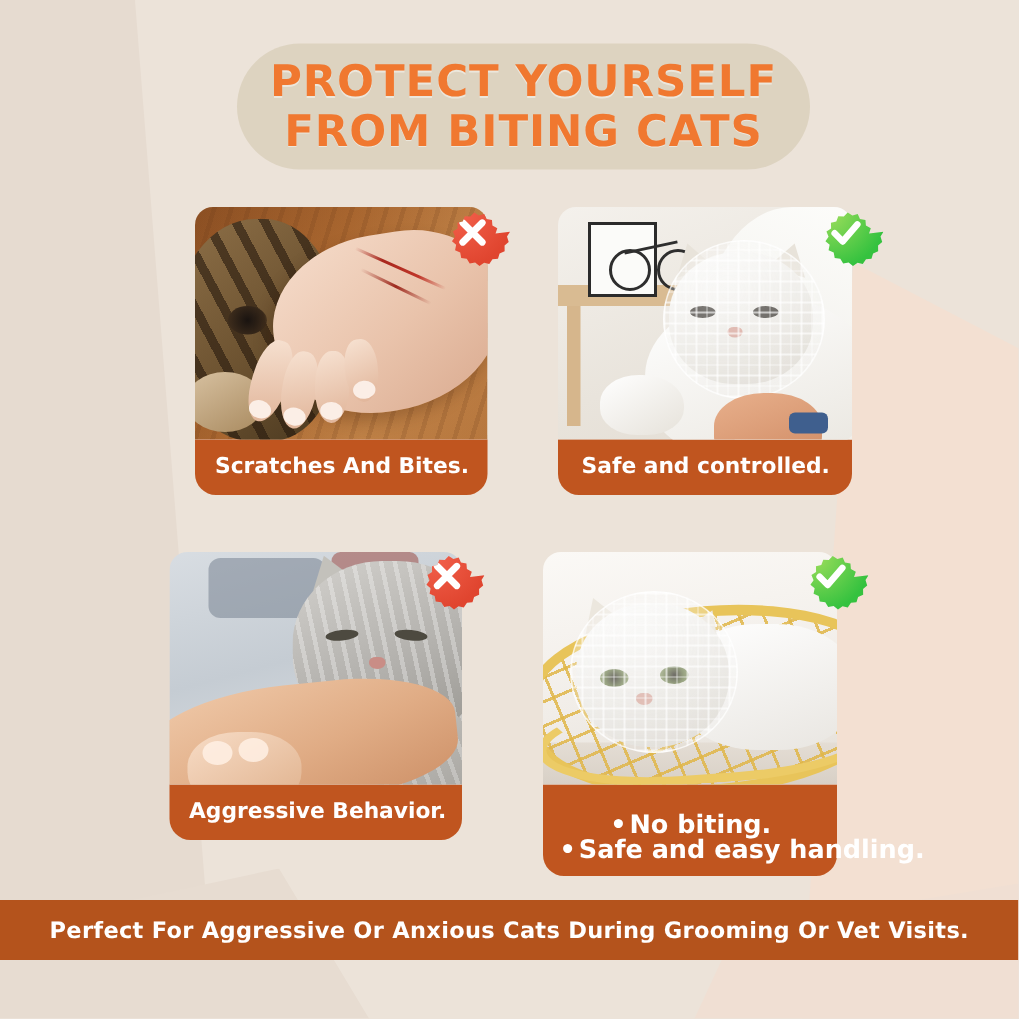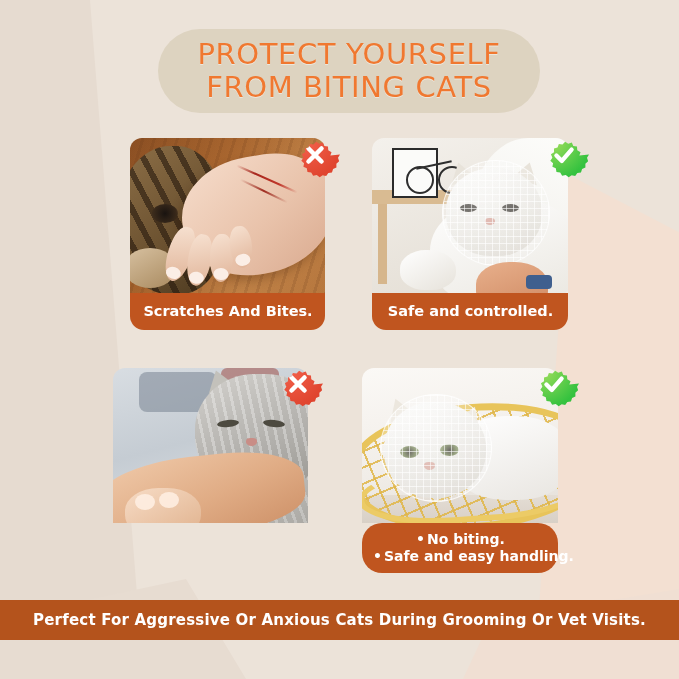--- a/index.html
+++ b/index.html
@@ -28,21 +28,21 @@
 
   
   .title-pill{
     position:absolute;left:158px;top:29px;width:382px;height:84px;
     background:#ddd3c0;border-radius:42px;
     display:flex;align-items:center;justify-content:center;
   }
   .title-text{
     color:#f07830;
     font-size:29px;line-height:33px;
-    font-weight:normal;letter-spacing:.6px;
+    font-weight:bold;letter-spacing:.6px;
     text-align:center;text-transform:uppercase;
     font-family:"DejaVu Sans",sans-serif;
     text-shadow:0 1px 0 rgba(255,255,255,.45);
   }
   .title-text span{display:block;white-space:nowrap;}
 
   
   .card{position:absolute;width:195px;}
   .card .photo{
     width:100%;height:155px;
@@ -51,21 +51,21 @@
   }
   .card .caption{
     background:#c0551f;color:#fff;
     border-radius:0 0 14px 14px;
     padding:9px 12px 10px 13px;
     font-size:14.5px;font-weight:bold;line-height:18px;
     font-family:"DejaVu Sans",sans-serif;
     box-sizing:border-box;
   }
   .card .caption .line{white-space:nowrap;text-align:center;}
-  .card .caption.bullets{padding:8px 10px 8px 11px;font-size:14px;line-height:17px;border-radius:20px;}
+  .card .caption.bullets{padding:19px 10px 8px 11px;font-size:17px;line-height:17px;}
   .card .caption.bullets .line:before{content:"\2022";margin-right:2px;}
 
   #card1{left:130px;top:138px;}
   #card2{left:372px;top:138px;width:196px;}
   #card3{left:113px;top:368px;}
   #card4{left:362px;top:368px;width:196px;}
   #card2 .photo,#card4 .photo{height:155px;}
 
   
   .badge{
@@ -322,20 +322,23 @@
         <div class="p3-eye p3-eye1"></div>
         <div class="p3-eye p3-eye2"></div>
         <div class="p3-nose"></div>
         <div class="p3-arm"></div>
         <div class="p3-fist">
           <div class="p3-knuck" style="left:10px;top:6px;"></div>
           <div class="p3-knuck" style="left:34px;top:4px;"></div>
         </div>
       </div>
     </div>
+    <div class="caption">
+      <div class="line">Aggressive Behavior.</div>
+    </div>
   </div>
   <div class="badge badge-x" id="badge3">
     <svg viewBox="0 0 24 24" aria-hidden="true">
         <path d="M6 6 L18 18 M18 6 L6 18" stroke="#ffffff" stroke-width="4.2" stroke-linecap="round"></path>
       </svg>
   </div>
 
   <div class="card" id="card4">
     <div class="photo">
       <div class="ph">

